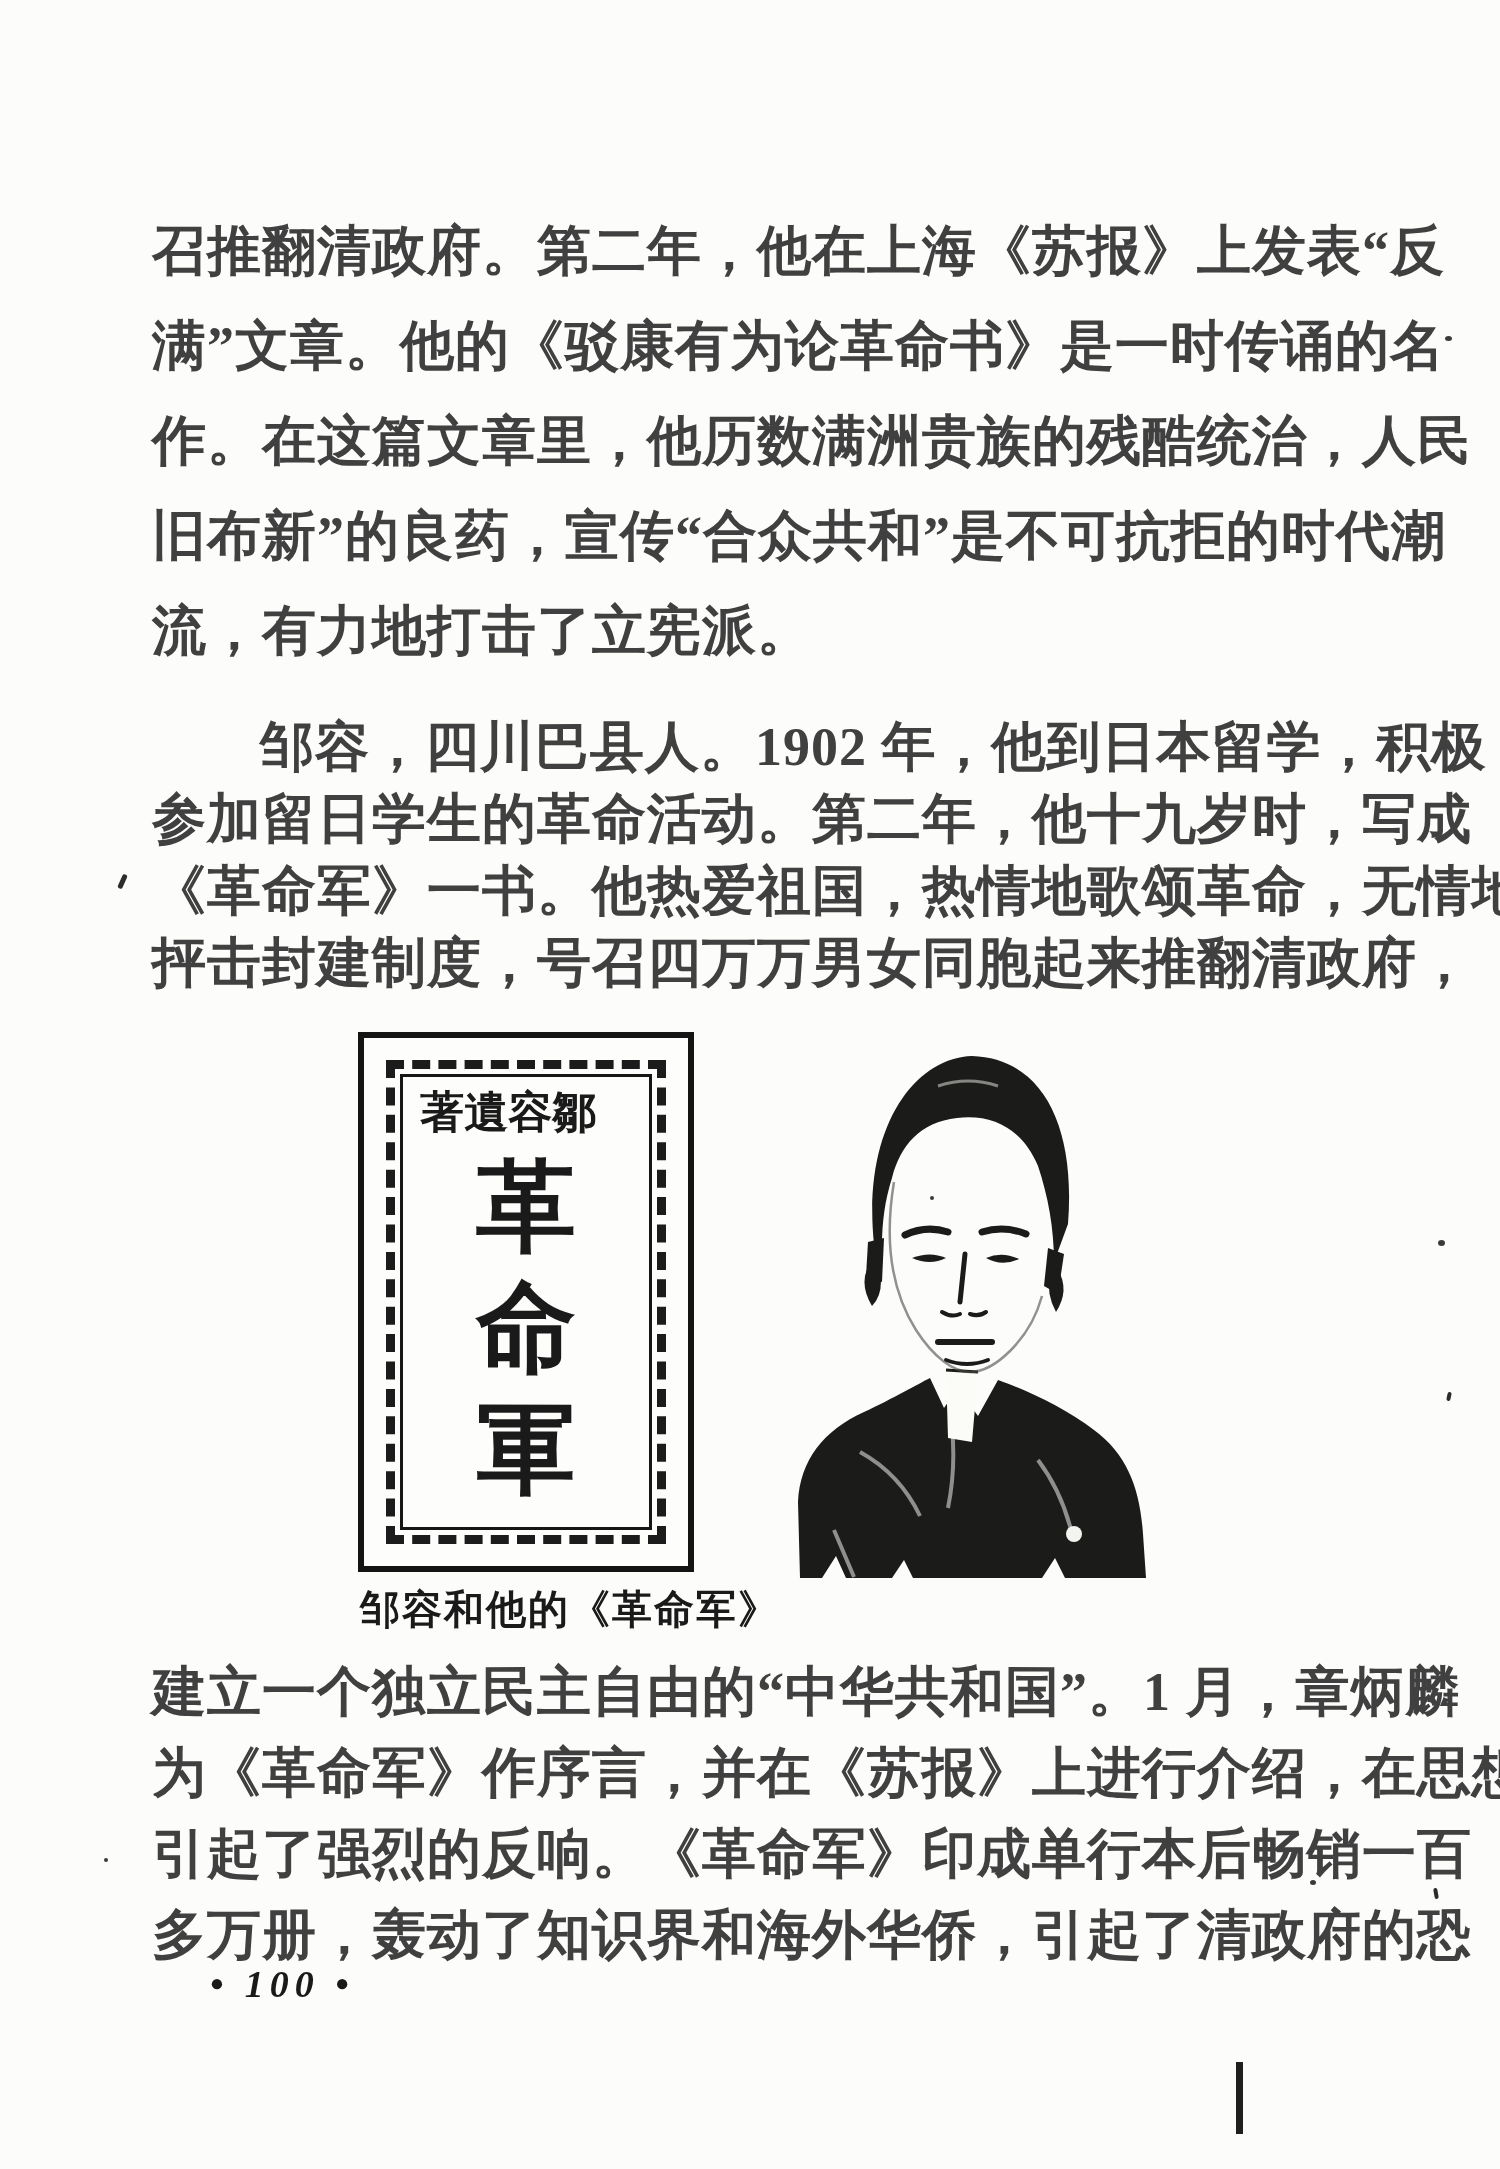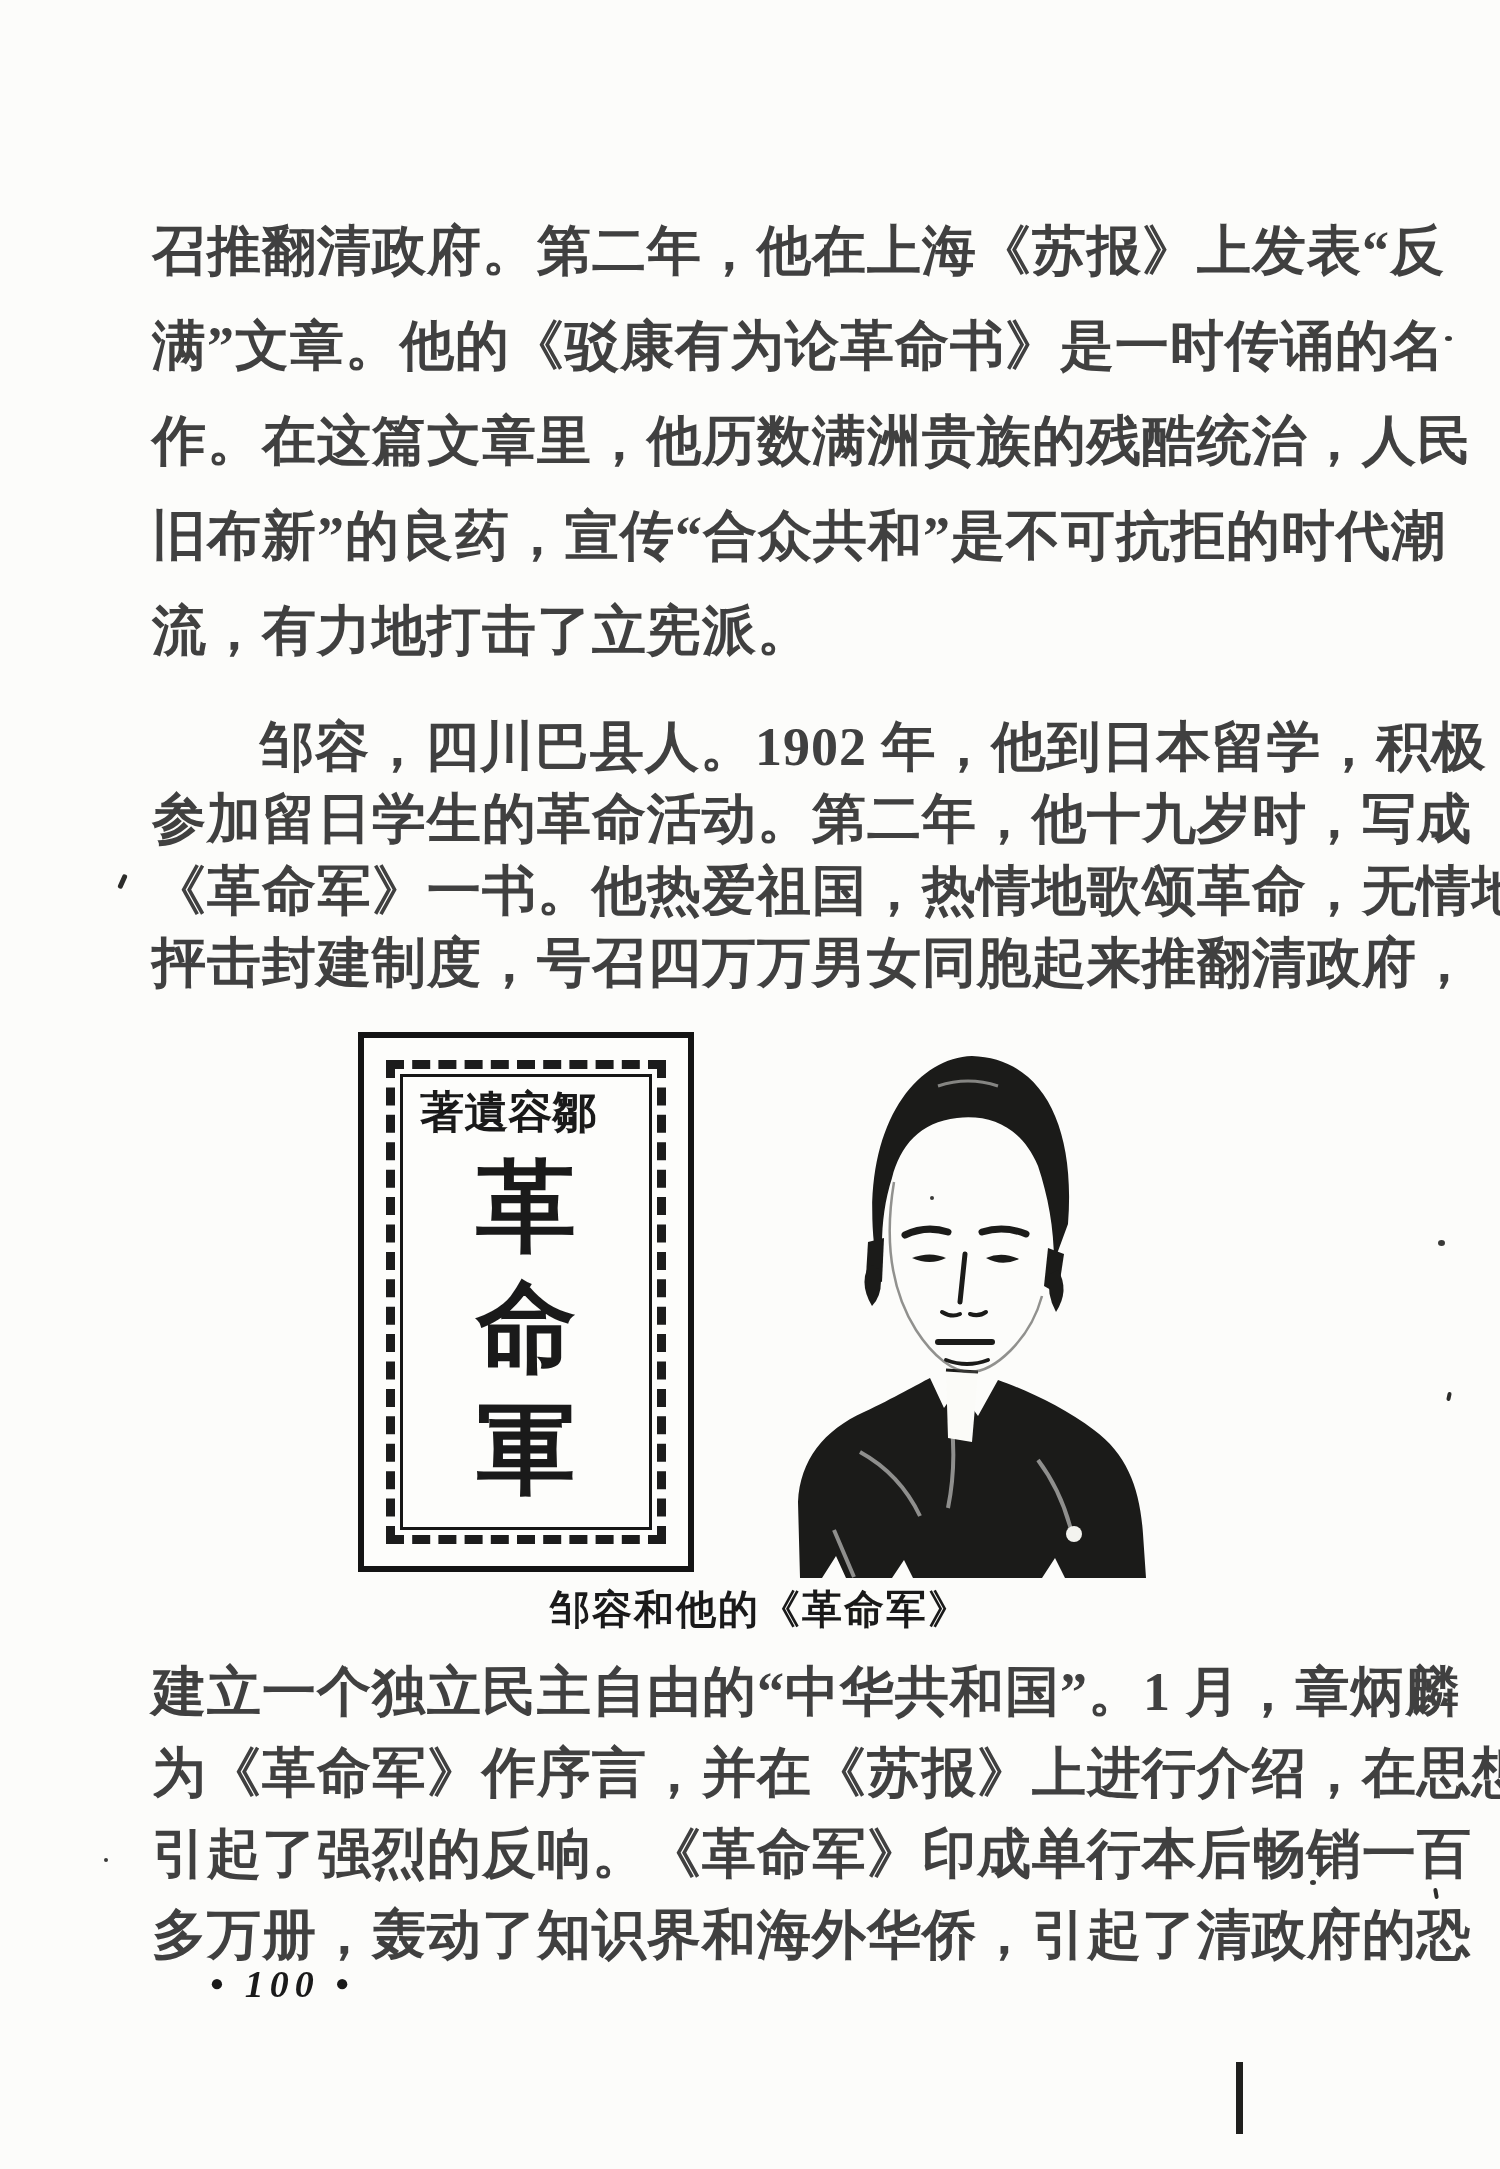--- a/index.html
+++ b/index.html
@@ -76,21 +76,21 @@
   .portrait{
     position:absolute;
     left:742px; top:1028px;
     width:432px; height:550px;
   }
 
   
   .caption{
     position:absolute;
     left:360px; top:1582px; width:800px;
-    text-align:center;
+    text-align:left;
     font-size:40px; font-weight:700;
     letter-spacing:2px;
   }
   .pagenum{
     position:absolute;
     left:162px; top:1962px;
     font-size:38px; font-weight:700; font-style:italic;
     letter-spacing:6px;
     margin-left:48px;
   }

